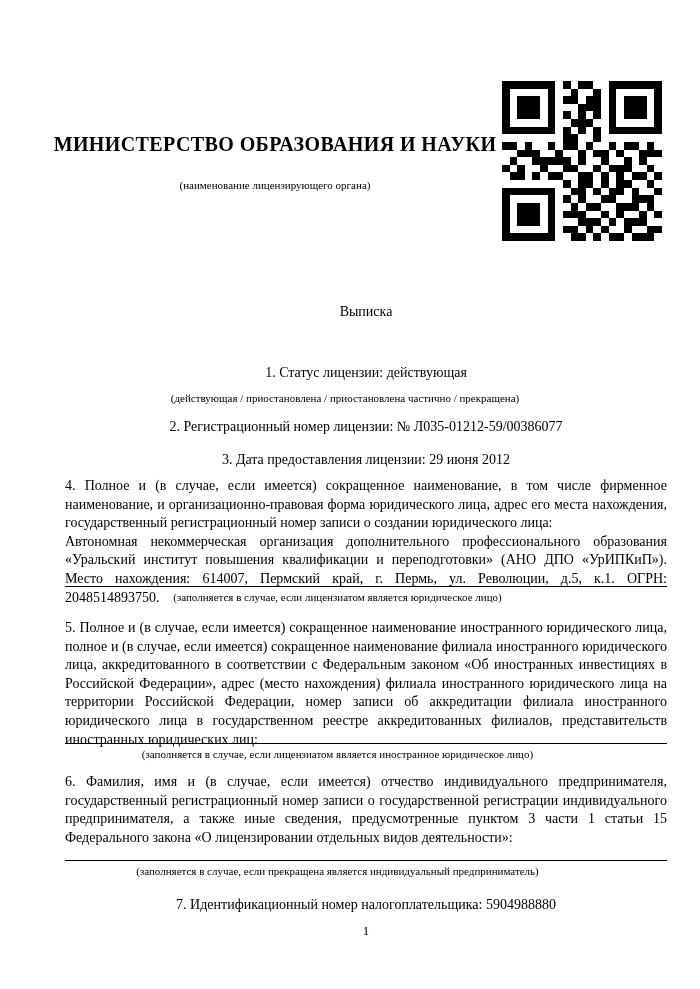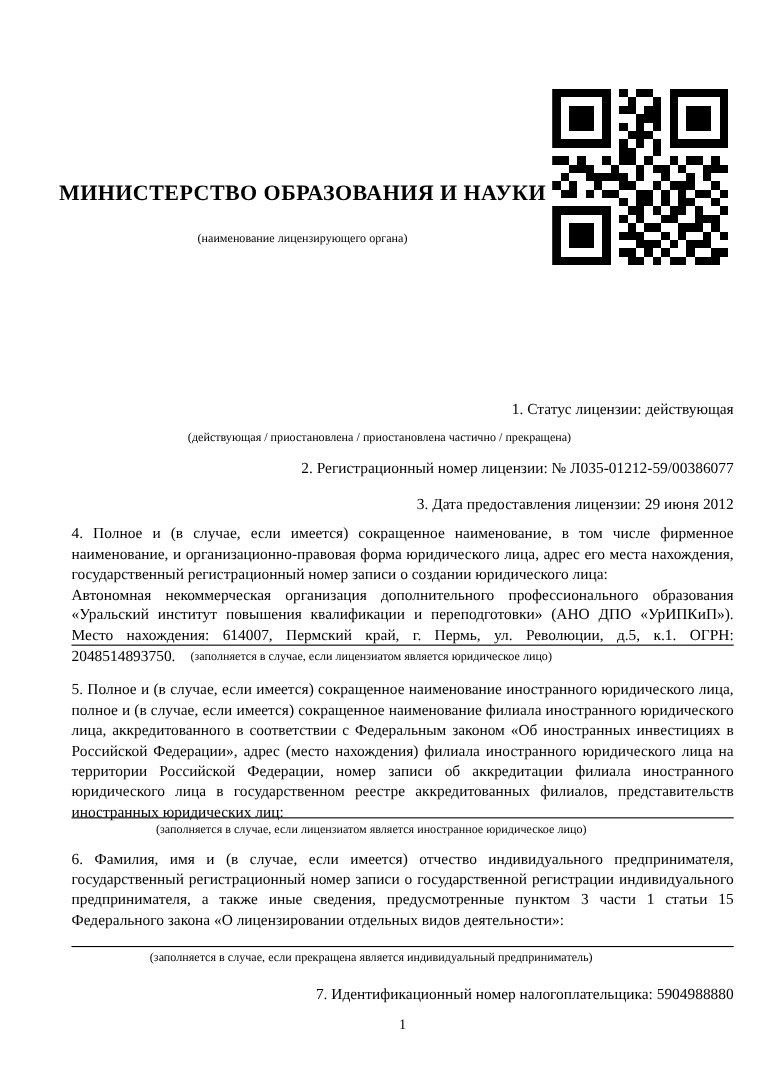--- a/index.html
+++ b/index.html
@@ -22,21 +22,20 @@
     top: 131px;
     width: 450px;
     text-align: center;
   }
   .ministry-line {
     font-size: 20px;
     font-weight: bold;
     line-height: 27px;
     letter-spacing: 0.4px;
     white-space: nowrap;
-    margin-top: 32px;
   }
   .header-caption {
     font-size: 11px;
     line-height: 13px;
     margin-top: 21px;
   }
 
   .qr-wrap {
     left: 502px;
     top: 81px;
@@ -59,21 +58,21 @@
     line-height: 18.6px;
   }
 
   .para {
     left: 65px;
     width: 602px;
     font-size: 14px;
     line-height: 18.6px;
     text-align: justify;
   }
-  .para.nojustify { text-align: right; }
+  .para.nojustify { text-align: center; }
 
   .form-caption {
     left: 65px;
     width: 545px;
     text-align: center;
     font-size: 11px;
     line-height: 13px;
   }
   .form-caption.wide { width: 560px; }
 
@@ -333,20 +332,21 @@
       <rect x="12" y="20" width="1" height="1"></rect>
       <rect x="14" y="20" width="1" height="1"></rect>
       <rect x="15" y="20" width="1" height="1"></rect>
       <rect x="17" y="20" width="1" height="1"></rect>
       <rect x="18" y="20" width="1" height="1"></rect>
       <rect x="19" y="20" width="1" height="1"></rect>
     </svg>
 </div>
 
 <div class="abs doc-title">
+  <div>Выписка</div>
 </div>
 
 <div class="abs para nojustify" style="top:364px">1. Статус лицензии: действующая</div>
 <div class="abs form-caption wide" style="top:392px">(действующая / приостановлена / приостановлена частично / прекращена)</div>
 
 <div class="abs para nojustify" style="top:418px">2. Регистрационный номер лицензии: № Л035-01212-59/00386077</div>
 
 <div class="abs para nojustify" style="top:451px">3. Дата предоставления лицензии: 29 июня 2012</div>
 
 <div class="abs para" style="top:477px">

